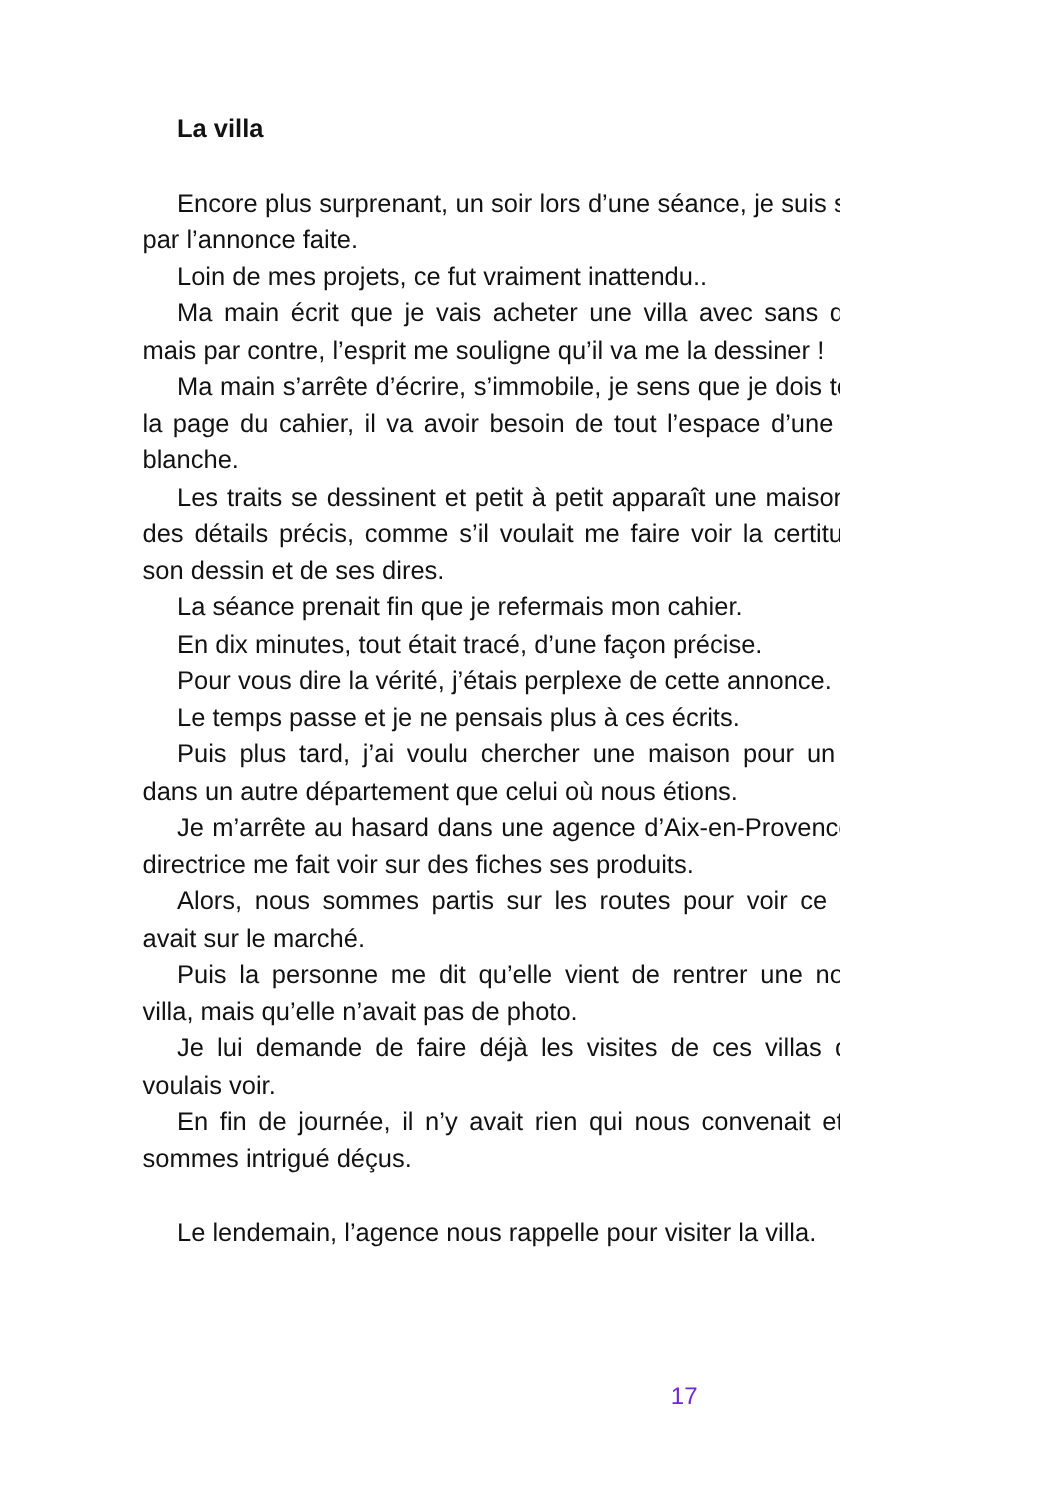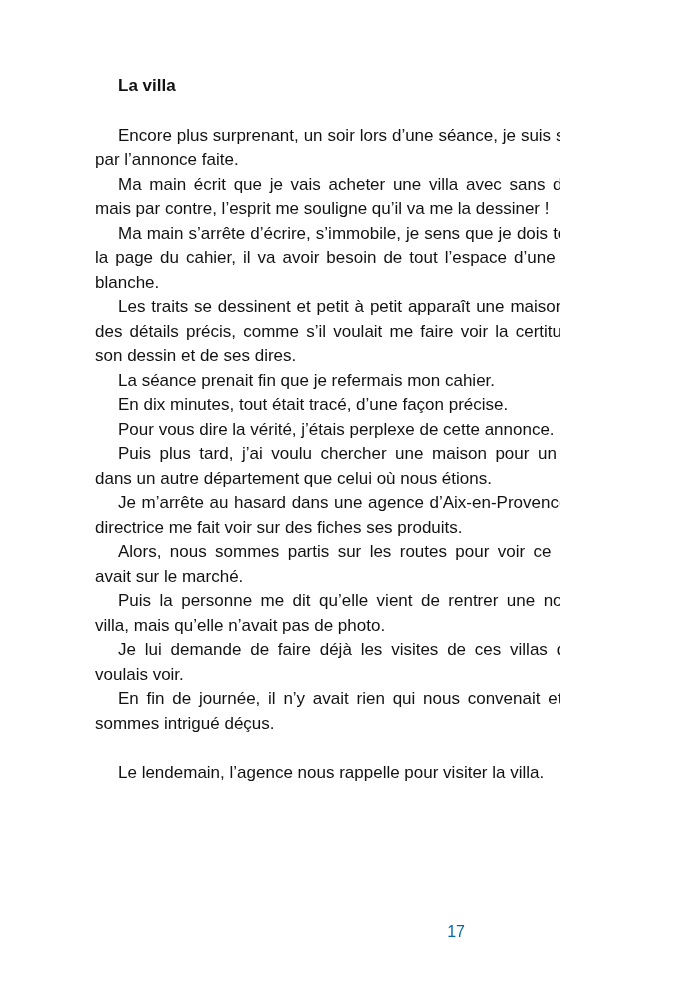--- a/index.html
+++ b/index.html
@@ -38,37 +38,39 @@
   }
   p.para.space-before {
     margin-top: 24.5px;
   }
   .page-number {
     position: absolute;
     right: 95px;
     bottom: 50px;
     font-size: 16px;
     line-height: 20px;
-    color: #0369a1;
+    color: #6d28d9;
   }
 </style>
 </head>
 <body>
 
 <div class="page">
   <div class="content">
     <h1 class="title">La villa</h1>
     <div>
         <p class="para">Encore plus surprenant, un soir lors d’une séance, je suis surpris par l’annonce faite.</p>
+        <p class="para">Loin de mes projets, ce fut vraiment inattendu..</p>
         <p class="para">Ma main écrit que je vais acheter une villa avec sans détails, mais par contre, l’esprit me souligne qu’il va me la dessiner !</p>
         <p class="para">Ma main s’arrête d’écrire, s’immobile, je sens que je dois tourner la page du cahier, il va avoir besoin de tout l’espace d’une feuille blanche.</p>
         <p class="para">Les traits se dessinent et petit à petit apparaît une maison avec des détails précis, comme s’il voulait me faire voir la certitude de son dessin et de ses dires.</p>
         <p class="para">La séance prenait fin que je refermais mon cahier.</p>
         <p class="para">En dix minutes, tout était tracé, d’une façon précise.</p>
         <p class="para">Pour vous dire la vérité, j’étais perplexe de cette annonce.</p>
+        <p class="para">Le temps passe et je ne pensais plus à ces écrits.</p>
         <p class="para">Puis plus tard, j’ai voulu chercher une maison pour un achat dans un autre département que celui où nous étions.</p>
         <p class="para">Je m’arrête au hasard dans une agence d’Aix-en-Provence et la directrice me fait voir sur des fiches ses produits.</p>
         <p class="para">Alors, nous sommes partis sur les routes pour voir ce qu’il y avait sur le marché.</p>
         <p class="para">Puis la personne me dit qu’elle vient de rentrer une nouvelle villa, mais qu’elle n’avait pas de photo.</p>
         <p class="para">Je lui demande de faire déjà les visites de ces villas que je voulais voir.</p>
         <p class="para">En fin de journée, il n’y avait rien qui nous convenait et nous sommes intrigué déçus.</p>
         <p class="para space-before">Le lendemain, l’agence nous rappelle pour visiter la villa.</p>
       </div>
   </div>
   <div class="page-number">17</div>

